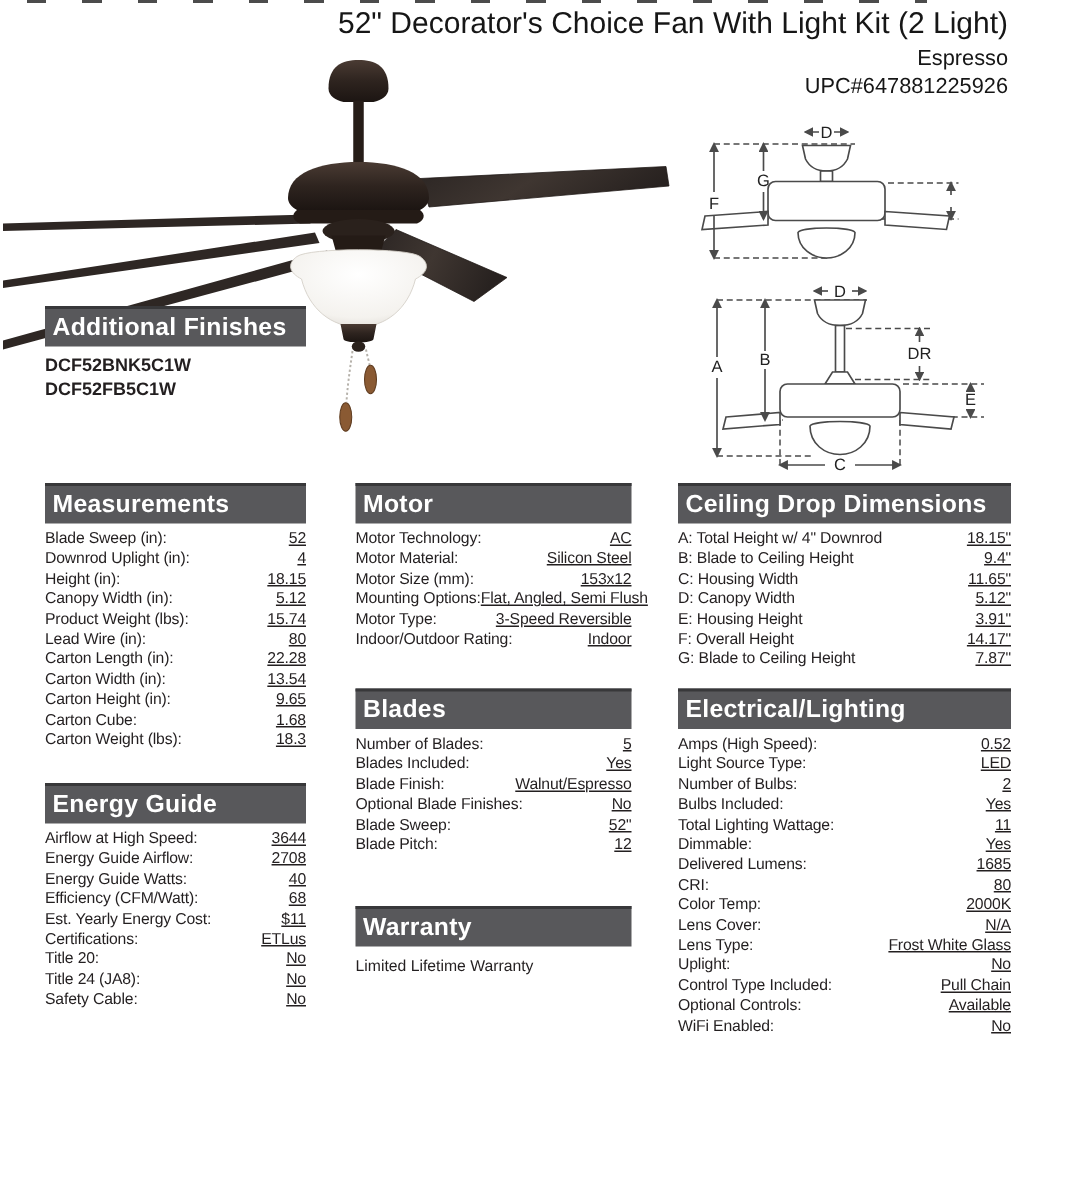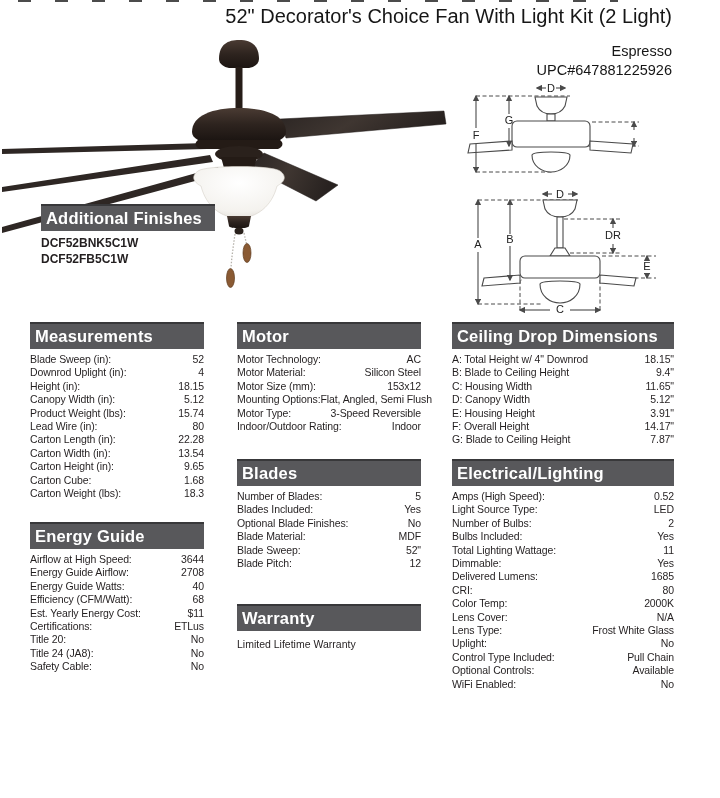--- a/index.html
+++ b/index.html
@@ -5,42 +5,42 @@
   * { margin:0; padding:0; box-sizing:border-box; }
   html,body { background:#ffffff; }
   body { font-family:"Liberation Sans", sans-serif; }
   .page { position:relative; width:720px; height:798px; background:#ffffff; overflow:hidden; }
 
   .top-artifact { position:absolute; top:0; left:18px; width:600px; height:2px;
     background:repeating-linear-gradient(90deg,#2c2c2c 0 13px, transparent 13px 37px); opacity:.85; }
 
   .title-block { position:absolute; top:4px; right:48px; text-align:right; color:#161616; z-index:3; }
   .title  { font-size:20px; line-height:24px; white-space:nowrap; }
-  .finish { font-size:14.5px; line-height:19px; margin-top:14px; }
+  .finish { font-size:14.5px; line-height:19px; margin-top:2px; }
   .upc    { font-size:14.5px; line-height:19px; }
 
   .fan-image { position:absolute; left:0; top:35px; width:460px; height:270px; z-index:1; }
   .diagram { position:absolute; z-index:2; }
   .diagram-flush   { left:462px; top:80px;  width:248px; height:95px; }
   .diagram-downrod { left:458px; top:186px; width:252px; height:128px; }
   .diagram text { font-size:11px; fill:#222222; }
   .dline { stroke:#4a4a4a; stroke-width:1.1; fill:none; }
   .ddash { stroke:#4a4a4a; stroke-width:1; stroke-dasharray:4 2.5; fill:none; }
   .dshape { stroke:#4a4a4a; stroke-width:1.1; fill:#ffffff; }
 
   .spec { position:absolute; z-index:4; }
   .spec .bar { background:#58585b; border-top:2px solid #38383a; color:#ffffff;
     font-weight:bold; font-size:16.5px; line-height:20px; padding:2px 5px 3px; letter-spacing:.2px; }
   .spec .rows { margin-top:4px; }
   .spec-row { display:flex; justify-content:space-between; font-size:10.5px;
     line-height:13.4px; color:#231f20; white-space:nowrap; letter-spacing:-.1px; }
   .spec-label { text-align:left; }
-  .spec-value { text-align:center; }
-
-  #sec-additional   { left:30px;  top:204px; width:174px;margin-left:11px; }
+  .spec-value { text-align:center;text-decoration:underline; }
+
+  #sec-additional   { left:30px;  top:204px; width:174px; }
   #sec-measurements { left:30px;  top:322px; width:174px; }
   #sec-energy       { left:30px;  top:522px; width:174px; }
   #sec-motor        { left:237px; top:322px; width:184px; }
   #sec-blades       { left:237px; top:459px; width:184px; }
   #sec-warranty     { left:237px; top:604px; width:184px; }
   #sec-ceiling      { left:452px; top:322px; width:222px; }
   #sec-electrical   { left:452px; top:459px; width:222px; }
 
   .models { margin-top:5px; }
   .model { font-weight:bold; font-size:12px; line-height:15.5px; color:#231f20; }
@@ -307,26 +307,26 @@
     <div class="rows">
         <div class="spec-row">
           <span class="spec-label">Number of Blades:</span>
           <span class="spec-value">5</span>
         </div>
         <div class="spec-row">
           <span class="spec-label">Blades Included:</span>
           <span class="spec-value">Yes</span>
         </div>
         <div class="spec-row">
+          <span class="spec-label">Blade Finish:</span>
+          <span class="spec-value">Walnut/Espresso</span>
+        </div>
+        <div class="spec-row">
           <span class="spec-label">Optional Blade Finishes:</span>
           <span class="spec-value">No</span>
-        </div>
-        <div class="spec-row">
-          <span class="spec-label">Blade Material:</span>
-          <span class="spec-value">MDF</span>
         </div>
         <div class="spec-row">
           <span class="spec-label">Blade Sweep:</span>
           <span class="spec-value">52"</span>
         </div>
         <div class="spec-row">
           <span class="spec-label">Blade Pitch:</span>
           <span class="spec-value">12</span>
         </div>
       </div>

